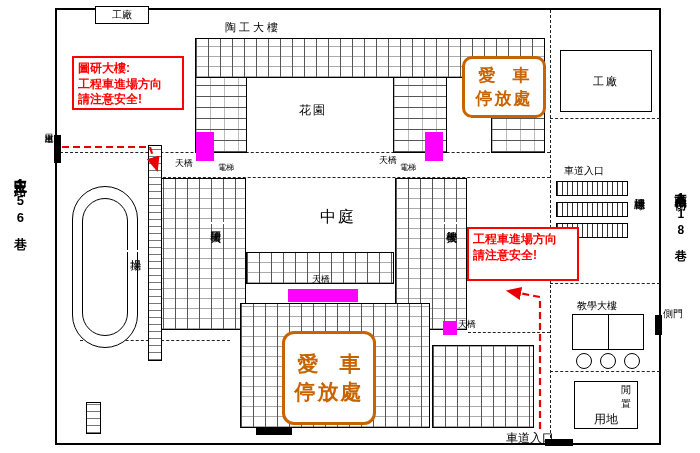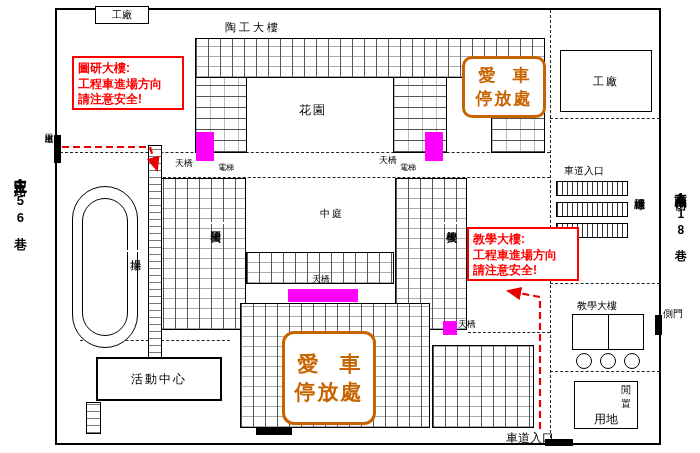--- a/index.html
+++ b/index.html
@@ -67,39 +67,36 @@
 
   <div class="pink" style="left:196px;top:132px;width:18px;height:29px;"></div>
   <div class="pink" style="left:425px;top:132px;width:18px;height:29px;"></div>
   <div class="lbl" style="left:175px;top:158px;font-size:9px;">天橋</div>
   <div class="lbl" style="left:379px;top:155px;font-size:9px;">天橋</div>
   <div class="lbl" style="left:218px;top:163px;font-size:8px;">電梯</div>
   <div class="lbl" style="left:400px;top:163px;font-size:8px;">電梯</div>
 
   <div class="bld cells" style="left:150px;top:178px;width:96px;height:152px;"></div>
   <div class="lbl vtext whitebg" style="left:207px;top:222px;font-size:11px;">圖研大樓</div>
-  <div class="lbl" style="left:320px;top:208px;font-size:10px;letter-spacing:2px;">中庭</div>
+  <div class="lbl" style="left:320px;top:208px;font-size:16px;letter-spacing:2px;">中庭</div>
   <div class="bld cells" style="left:246px;top:252px;width:148px;height:32px;"></div>
   <div class="bld cells" style="left:395px;top:178px;width:72px;height:152px;"></div>
   <div class="lbl vtext whitebg" style="left:443px;top:222px;font-size:11px;">教學大樓</div>
 
   <div class="lbl" style="left:312px;top:274px;font-size:9px;">天橋</div>
   <div class="pink" style="left:288px;top:289px;width:70px;height:13px;"></div>
   <div class="lbl" style="left:458px;top:319px;font-size:9px;">天橋</div>
   <div class="pink" style="left:443px;top:321px;width:14px;height:14px;"></div>
 
   <div class="oval" style="left:72px;top:186px;width:66px;height:162px;border-radius:33px;"></div>
   <div class="oval" style="left:82px;top:198px;width:46px;height:138px;border-radius:23px;"></div>
   <div class="lbl vtext whitebg" style="left:127px;top:250px;font-size:11px;">操場</div>
 
   <div class="bld stripes-h" style="left:148px;top:145px;width:14px;height:216px;"></div>
 
-  <div class="bld" style="left:96px;top:357px;width:126px;height:44px;border-width:2px;display:flex;align-items:center;justify-content:center;">
-    <span style="font-size:12px;letter-spacing:2px;">活動中心</span>
-  </div>
   <div class="bld stripes-h" style="left:86px;top:402px;width:15px;height:32px;"></div>
 
   <div class="bld cells" style="left:240px;top:303px;width:190px;height:125px;"></div>
   <div class="bld cells" style="left:432px;top:345px;width:102px;height:83px;"></div>
   <div class="gatebar" style="left:256px;top:427px;width:36px;height:8px;"></div>
 
   <div class="bld" style="left:560px;top:50px;width:92px;height:62px;display:flex;align-items:center;justify-content:center;">
     <span style="font-size:11px;letter-spacing:2px;">工廠</span>
   </div>
 
@@ -125,21 +122,20 @@
   <div class="gatebar" style="left:545px;top:439px;width:28px;height:7px;"></div>
   <div class="lbl" style="left:663px;top:308px;font-size:10px;">側門</div>
   <div class="gatebar" style="left:655px;top:315px;width:7px;height:20px;"></div>
 
   <div class="warn" style="left:72px;top:56px;width:112px;height:54px;">
     <div>圖研大樓:</div>
     <div>工程車進場方向</div>
     <div>請注意安全!</div>
   </div>
   <div class="warn" style="left:467px;top:227px;width:112px;height:54px;">
-    <div>教學大樓:</div>
     <div>工程車進場方向</div>
     <div>請注意安全!</div>
   </div>
 
   <div class="parking" style="left:462px;top:56px;width:84px;height:62px;font-size:17px;">
     <span>愛　車</span>
     <span style="letter-spacing:2px;">停放處</span>
   </div>
   <div class="parking" style="left:282px;top:331px;width:94px;height:94px;font-size:21px;border-radius:12px;">
     <span>愛　車</span>

